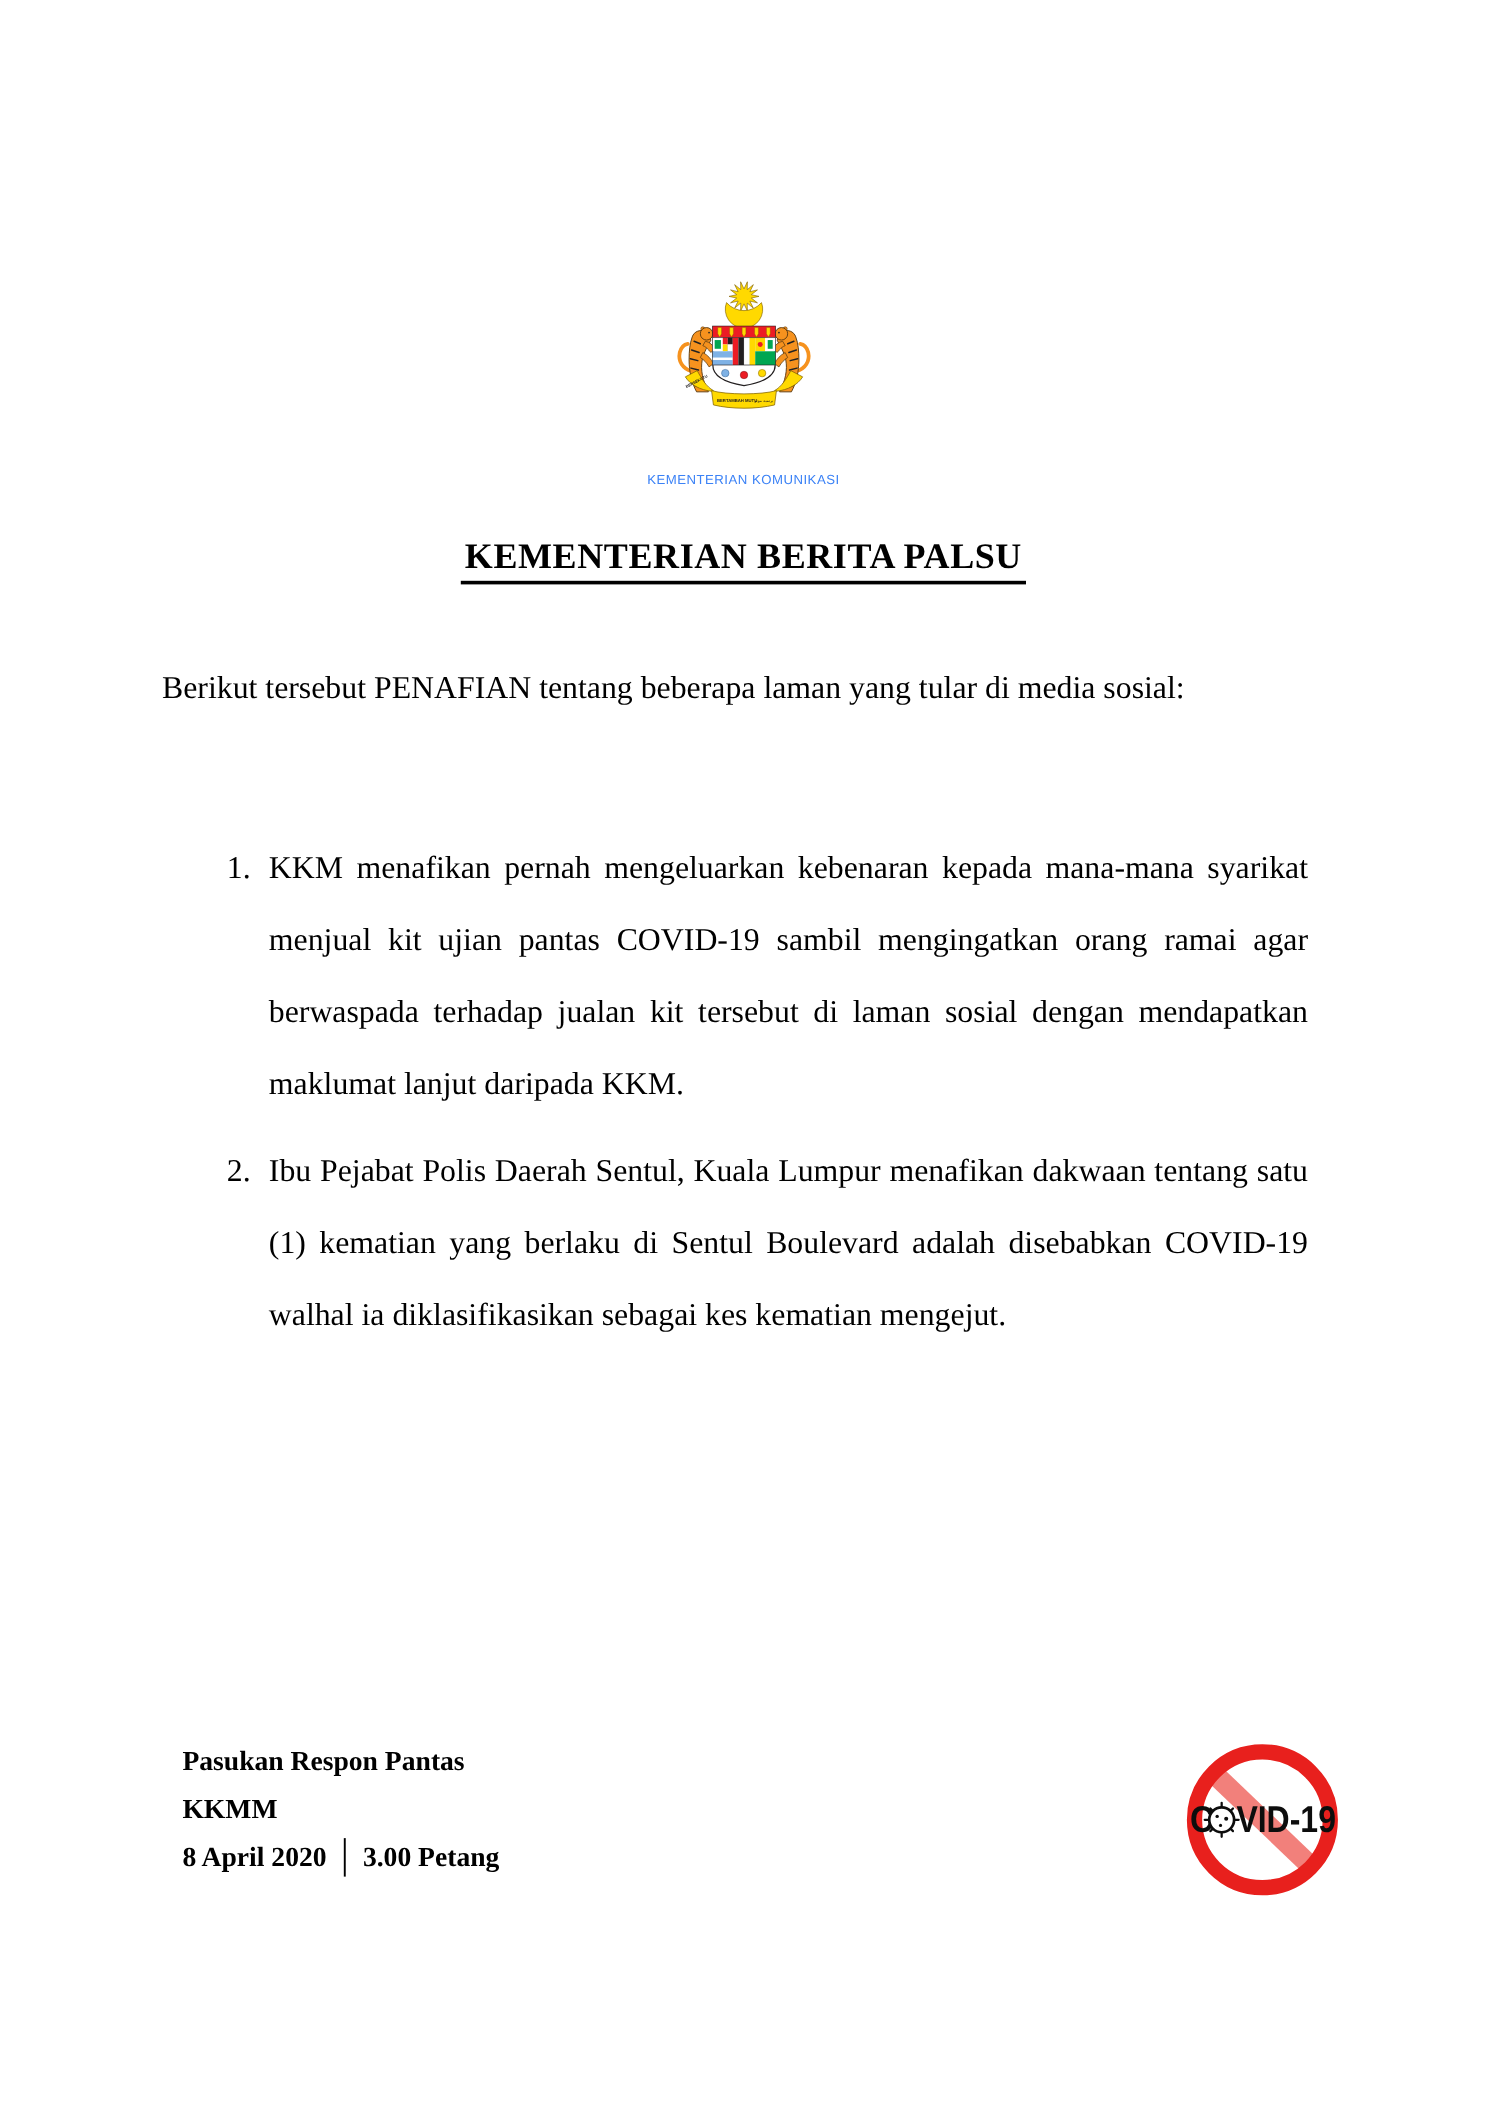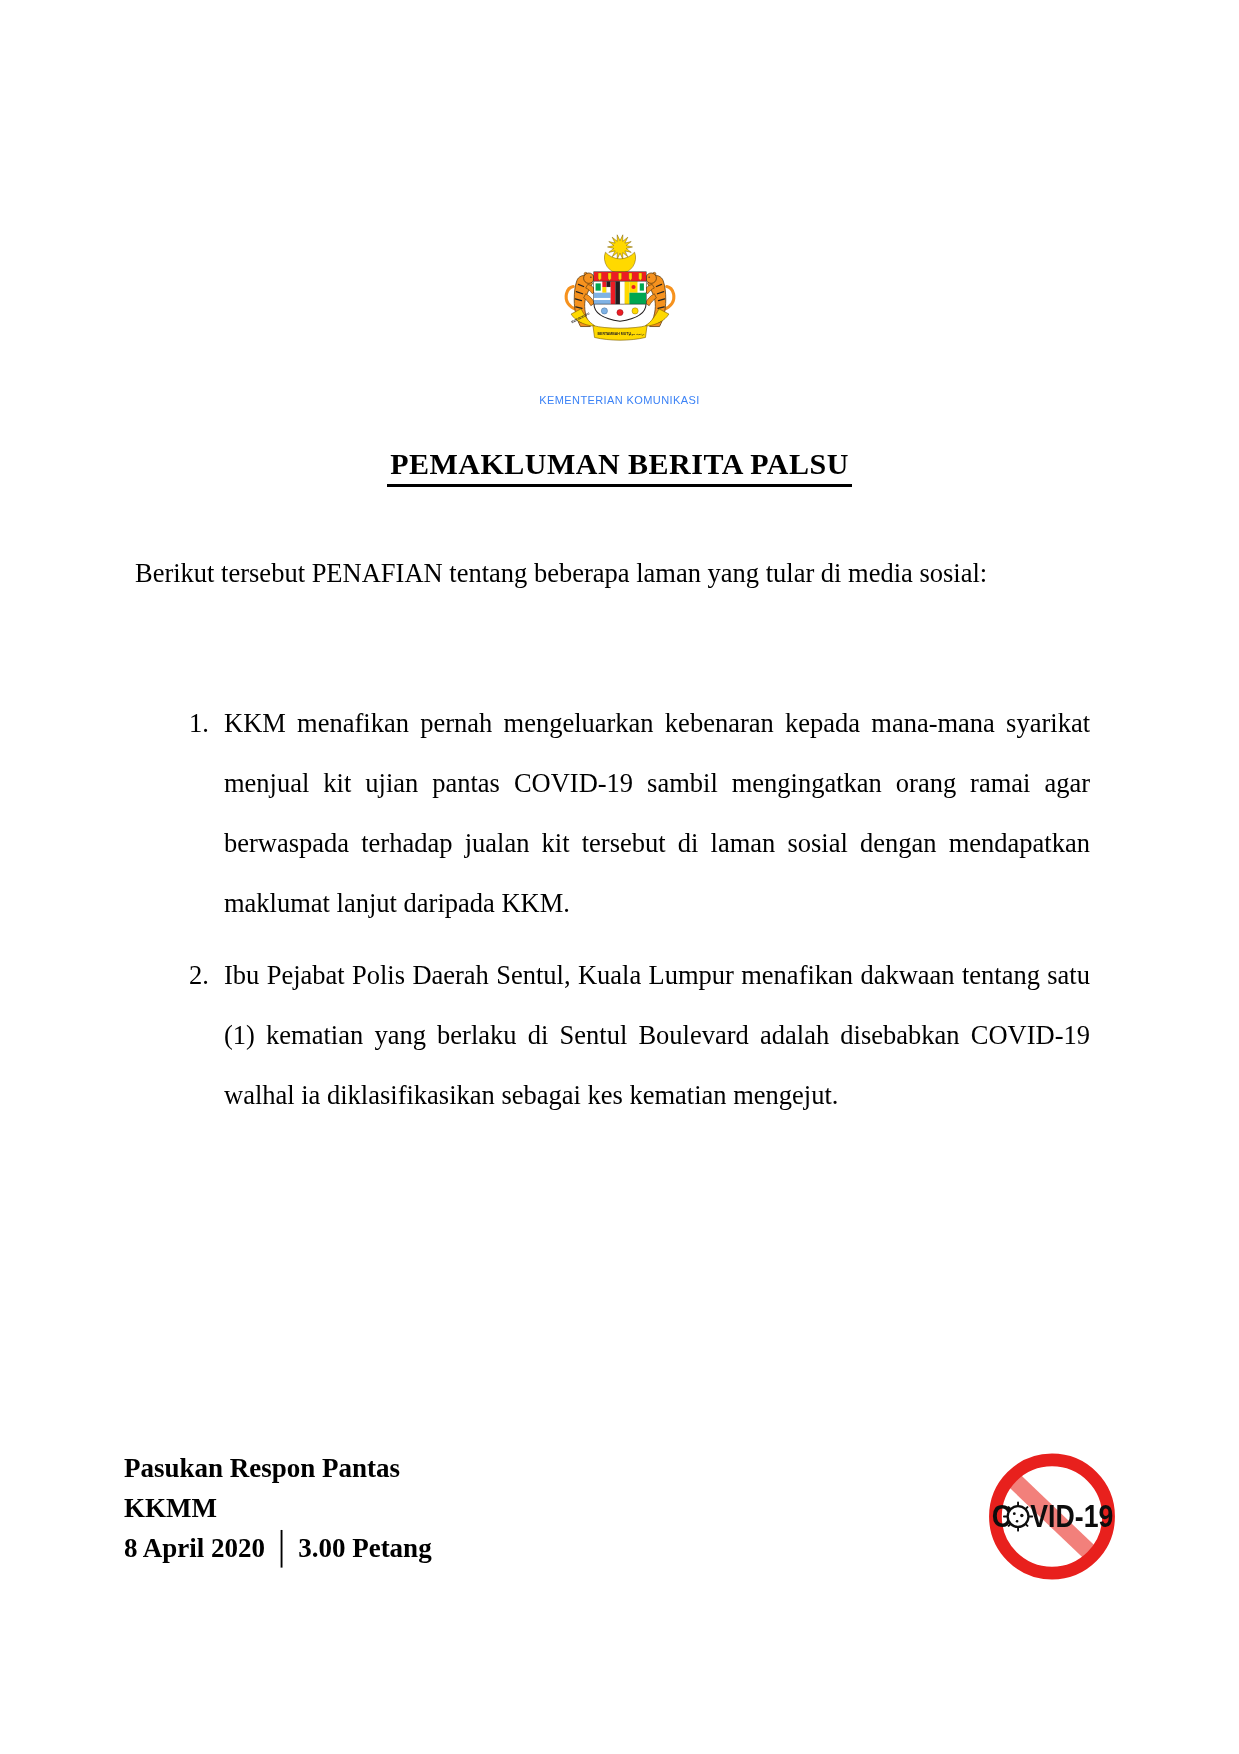--- a/index.html
+++ b/index.html
@@ -22,22 +22,22 @@
   .body-text { font-size:26.5px; line-height:60px; text-align:justify; }
   .intro { position:absolute; top:516px; left:135px; width:955px; }
   .list-item {
     position:absolute; left:135px; width:955px; box-sizing:border-box;
     padding-left:89px;
   }
   .list-item .num { position:absolute; left:54px; top:0; }
   .item1 { top:693px; }
   .item2 { top:945px; }
   .footer {
-    position:absolute; left:124px; top:1448px;
-    font-weight:bold; font-size:27px; line-height:40px;
+    position:absolute; left:152px; top:1448px;
+    font-weight:bold; font-size:23px; line-height:40px;
   }
   .footer .sep { display:inline-block; margin:0 7px; transform:scaleY(1.15); font-weight:bold; }
   .covid-badge { position:absolute; left:986px; top:1448px; }
   b { font-weight:normal; }
 </style>
 </head>
 <body>
 
 <div class="page">
 
@@ -100,21 +100,21 @@
       <text x="139" y="210" font-size="6.8" font-family="Liberation Sans, sans-serif" font-weight="bold" fill="#231F20" text-anchor="middle">BERTAMBAH MUTU</text>
       <text x="182" y="209" font-size="6.5" font-family="DejaVu Sans, sans-serif" fill="#231F20" text-anchor="middle">برتمبه موتو</text>
     </g>
   </svg>
 
   <div class="ministry">
     <div>KEMENTERIAN KOMUNIKASI</div>
   </div>
 
   <div class="title-wrap">
-    <span class="doc-title">PEMAKLUMAN BERITA PALSU</span>
+    <span class="doc-title">KEMENTERIAN BERITA PALSU</span>
   </div>
 
   <p class="intro body-text"><span>Berikut tersebut </span><b>PENAFIAN</b><span> tentang beberapa laman yang tular di media sosial:</span></p>
 
   <div class="list-item item1 body-text">
     <span class="num">1.</span>
     <span><span>KKM </span><b>menafikan</b><span> pernah mengeluarkan kebenaran kepada mana-mana syarikat menjual kit ujian pantas COVID-19 sambil mengingatkan orang ramai agar berwaspada terhadap jualan kit tersebut di laman sosial dengan mendapatkan maklumat lanjut daripada KKM.</span></span>
   </div>
 
   <div class="list-item item2 body-text">

